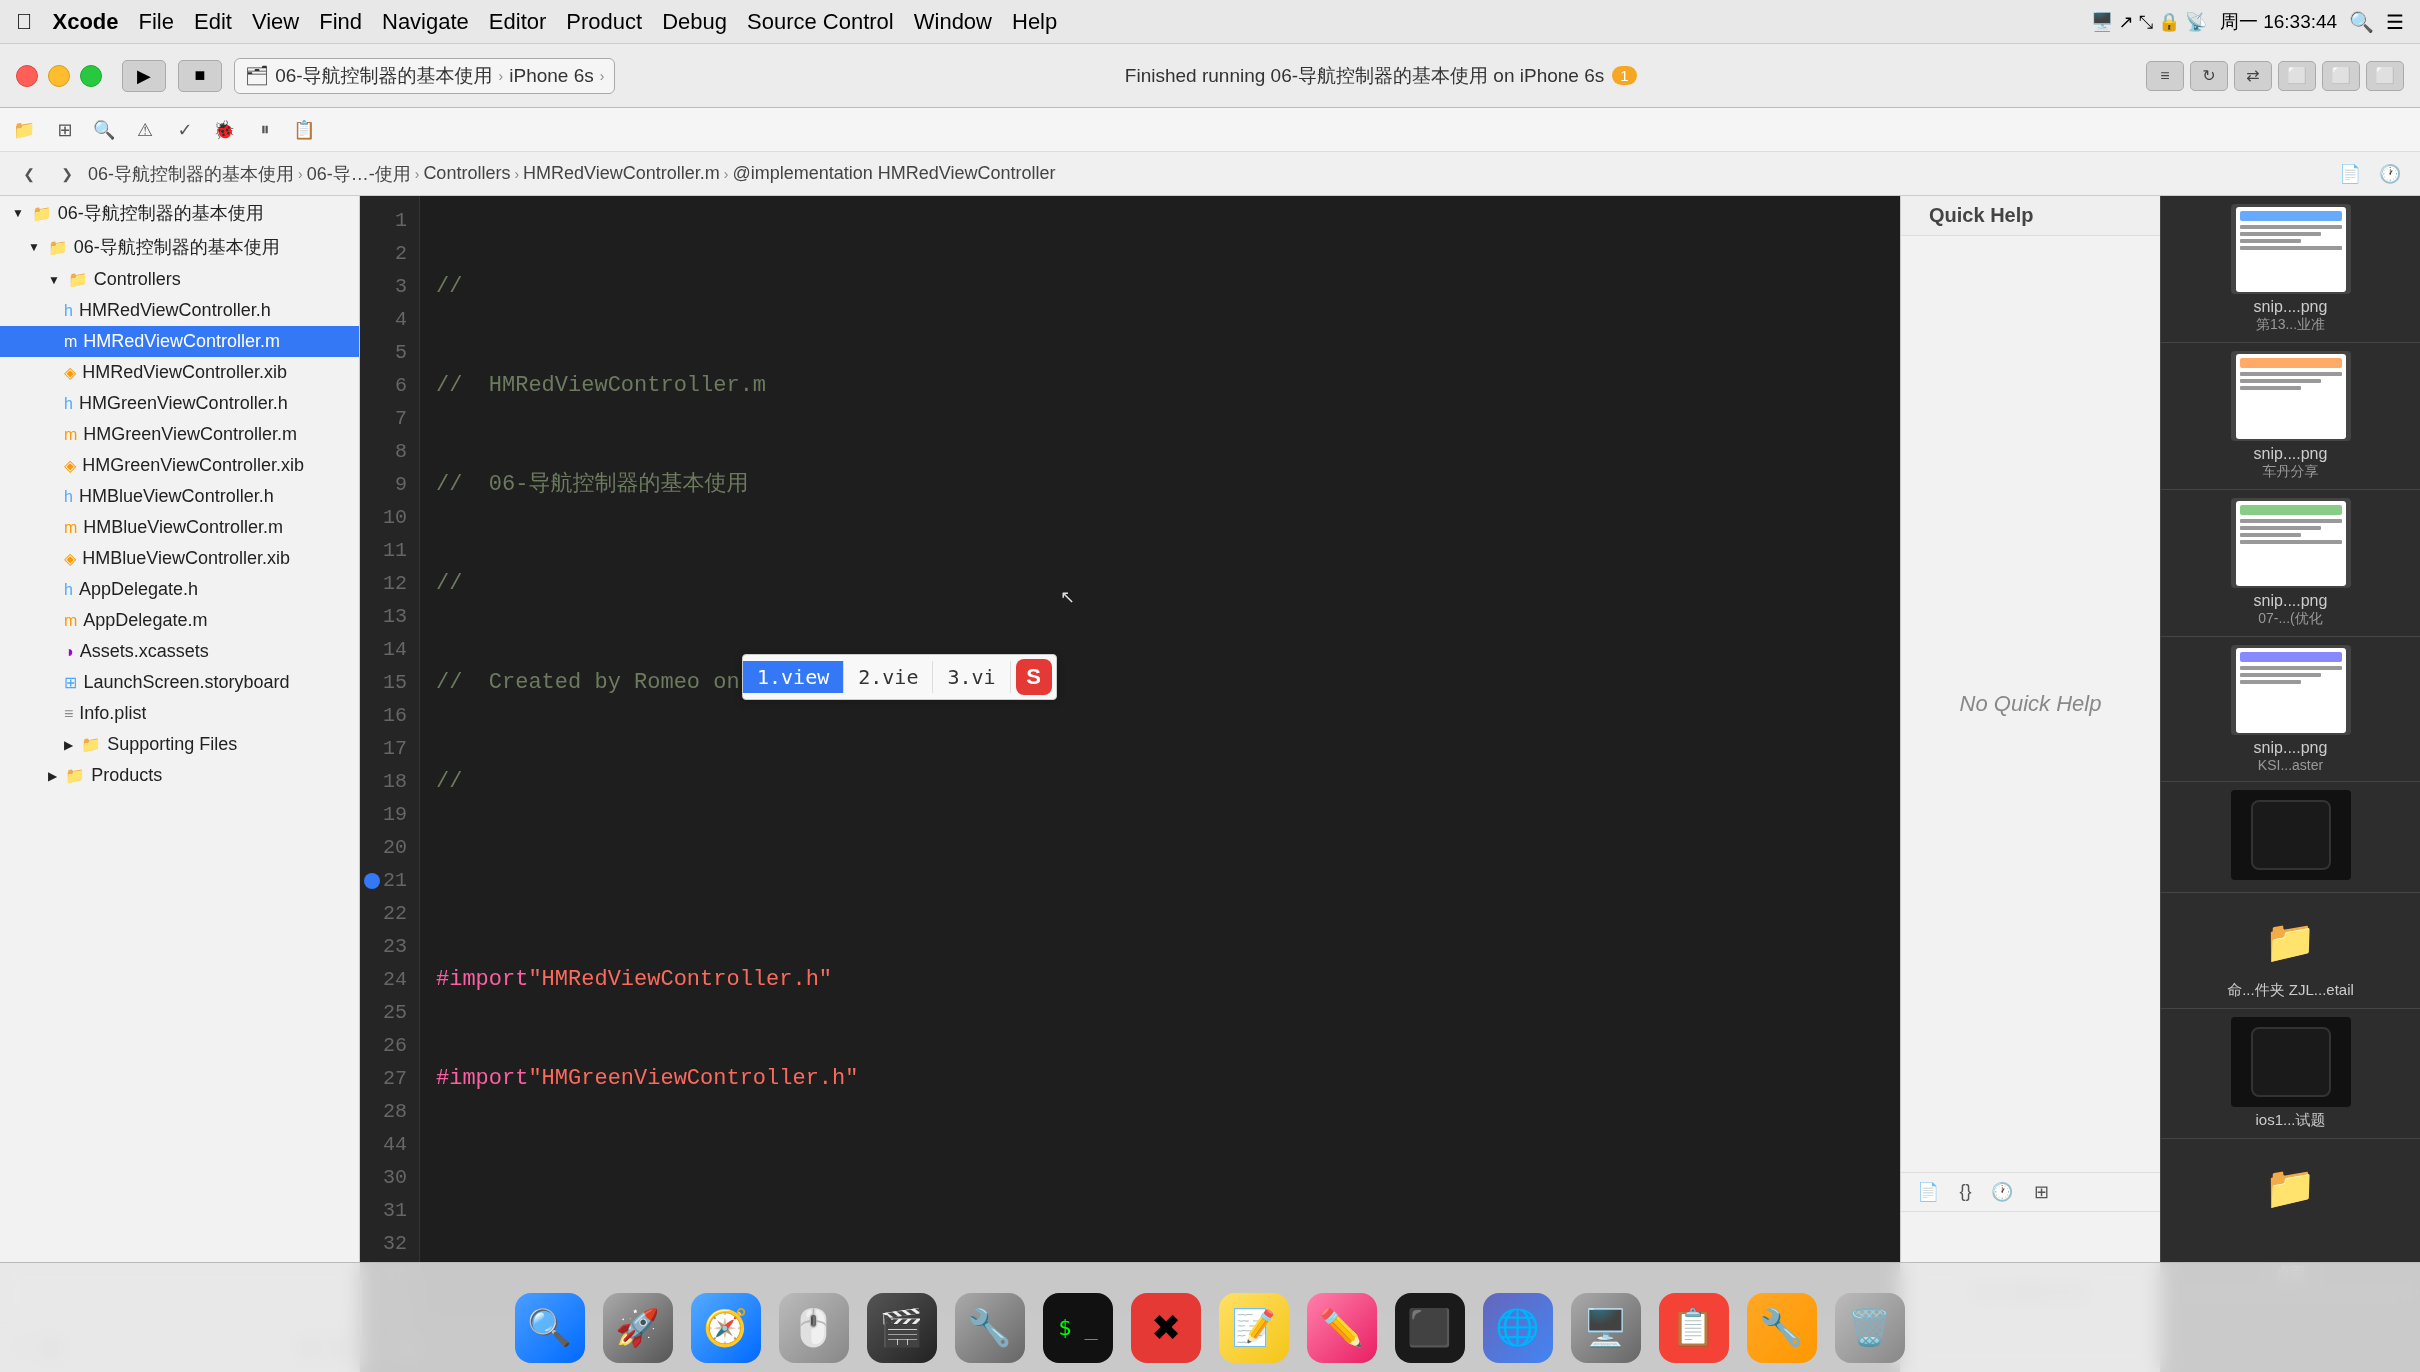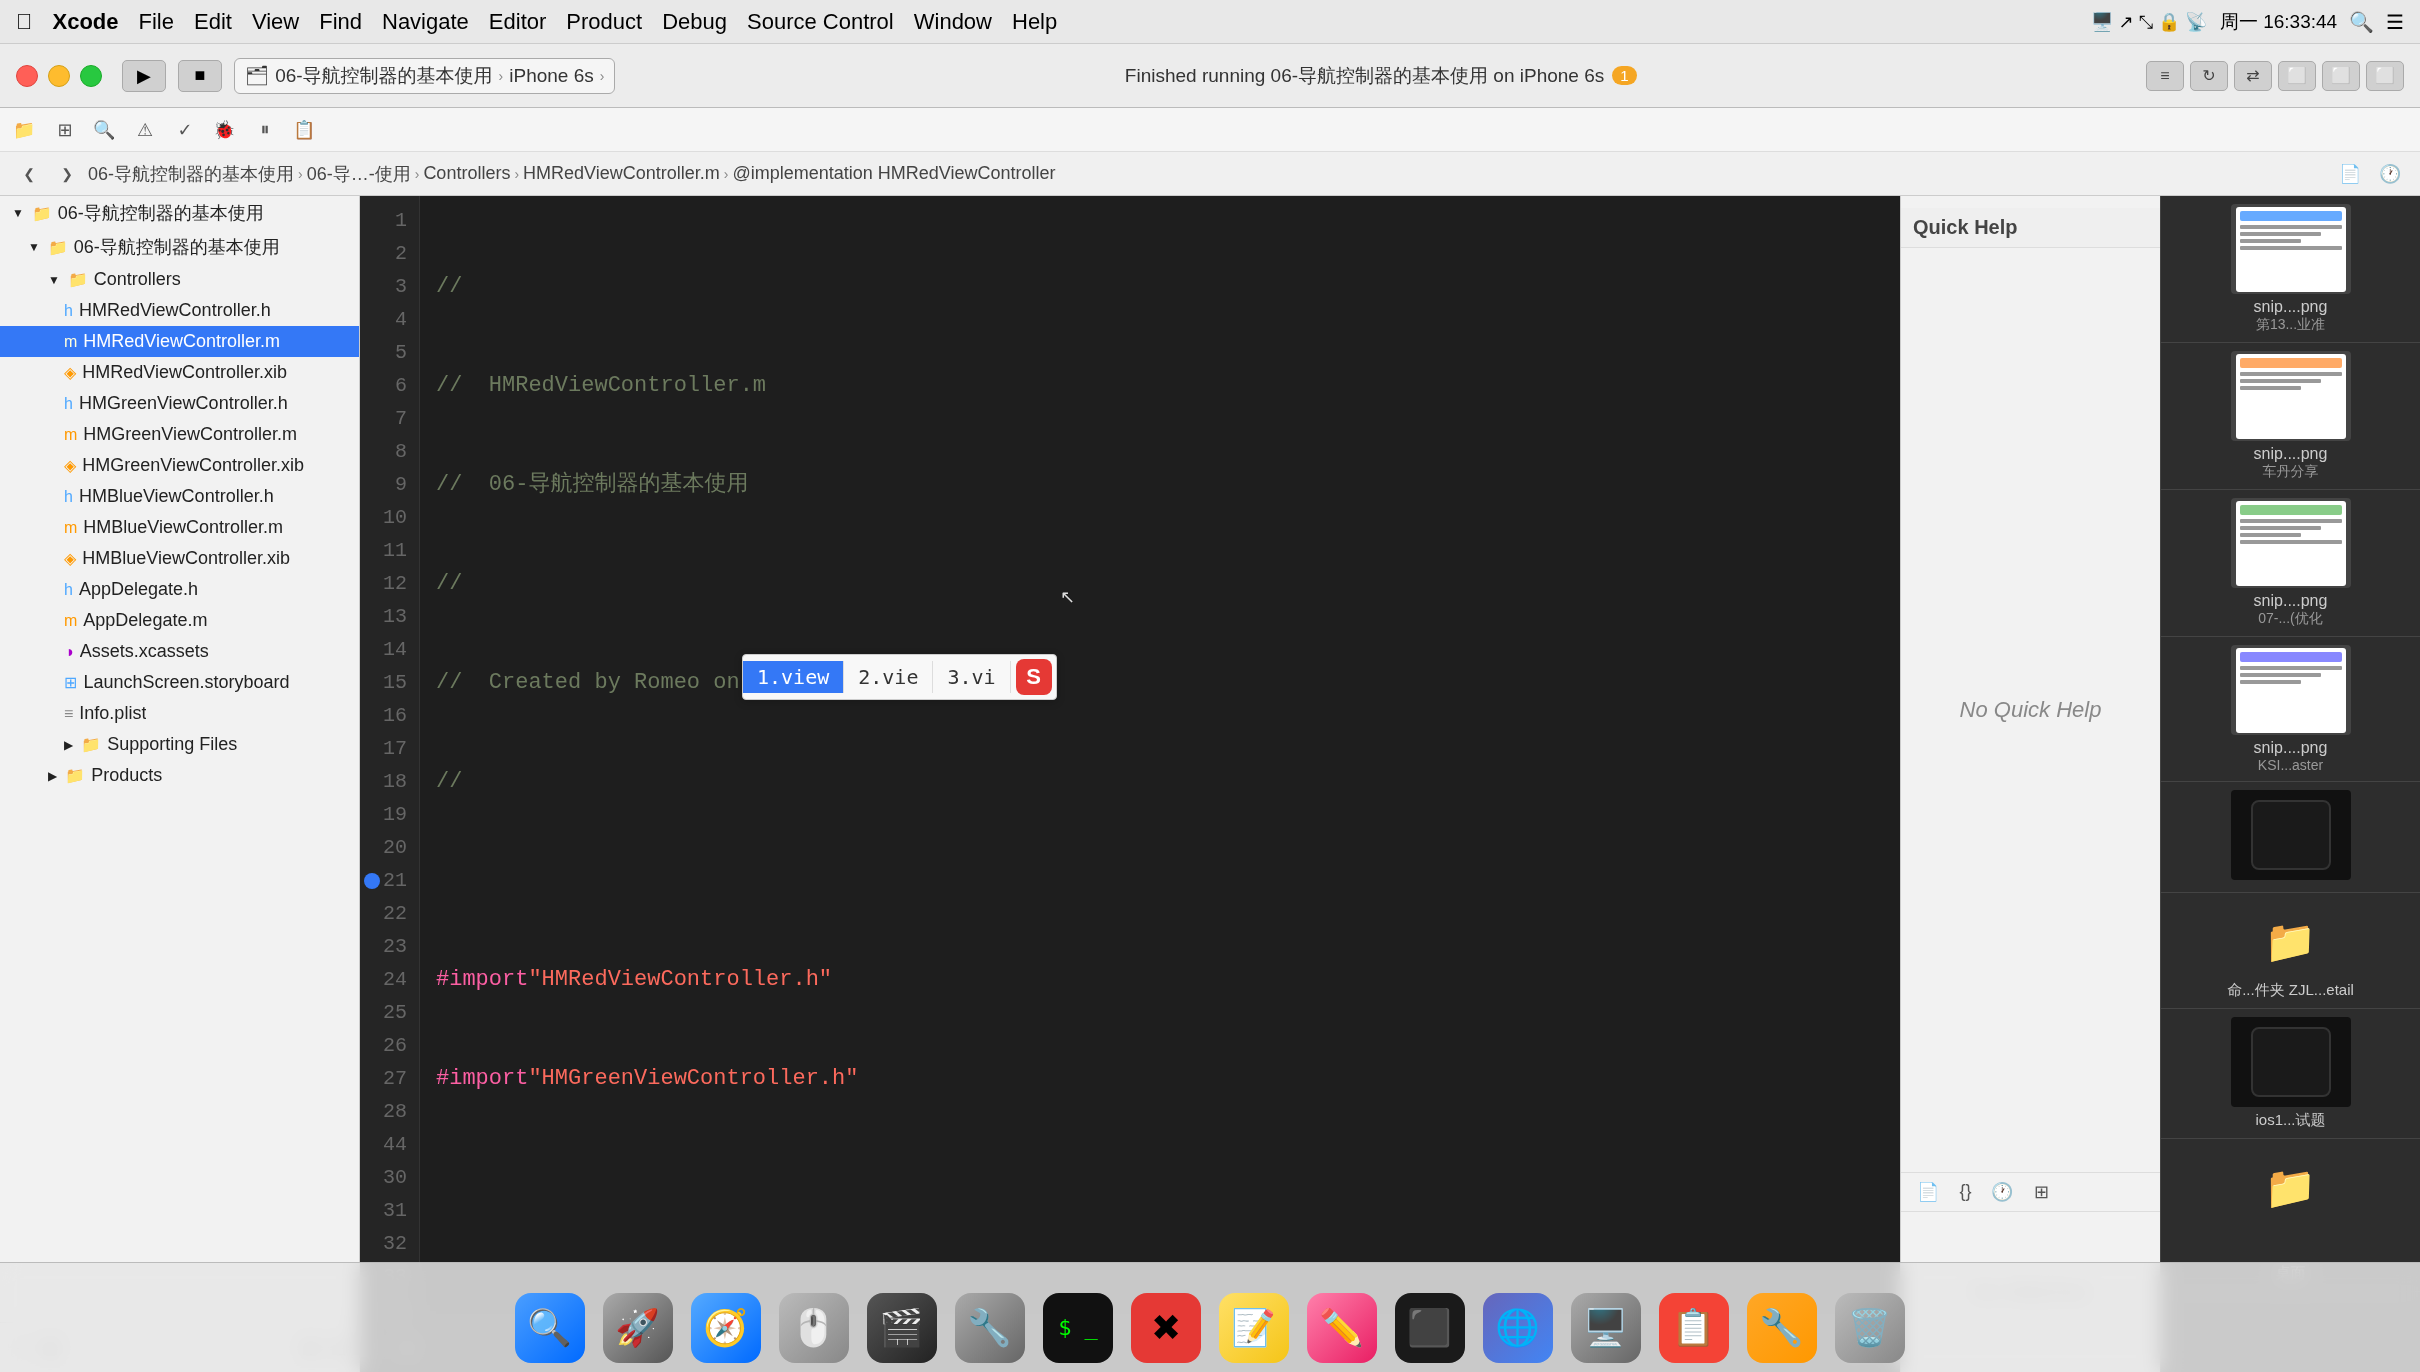--- a/index.html
+++ b/index.html
@@ -353,27 +353,26 @@
     
     .right-panel {
       width: 260px;
       background: #f2f2f2;
       border-left: 1px solid #ccc;
       display: flex;
       flex-direction: column;
       overflow: hidden;
     }
     .right-panel-header {
-      padding: 8px 12px;
+      padding: 8px 28px;
       font-size: 20px;
       font-weight: 600;
       color: #444;
       border-bottom: 1px solid #ddd;
       background: #efefef;
-      margin-top: 12px;
     }
     .right-panel-empty {
       flex: 1;
       display: flex;
       align-items: center;
       justify-content: center;
       font-size: 22px;
       color: #888;
       font-style: italic;
     }

